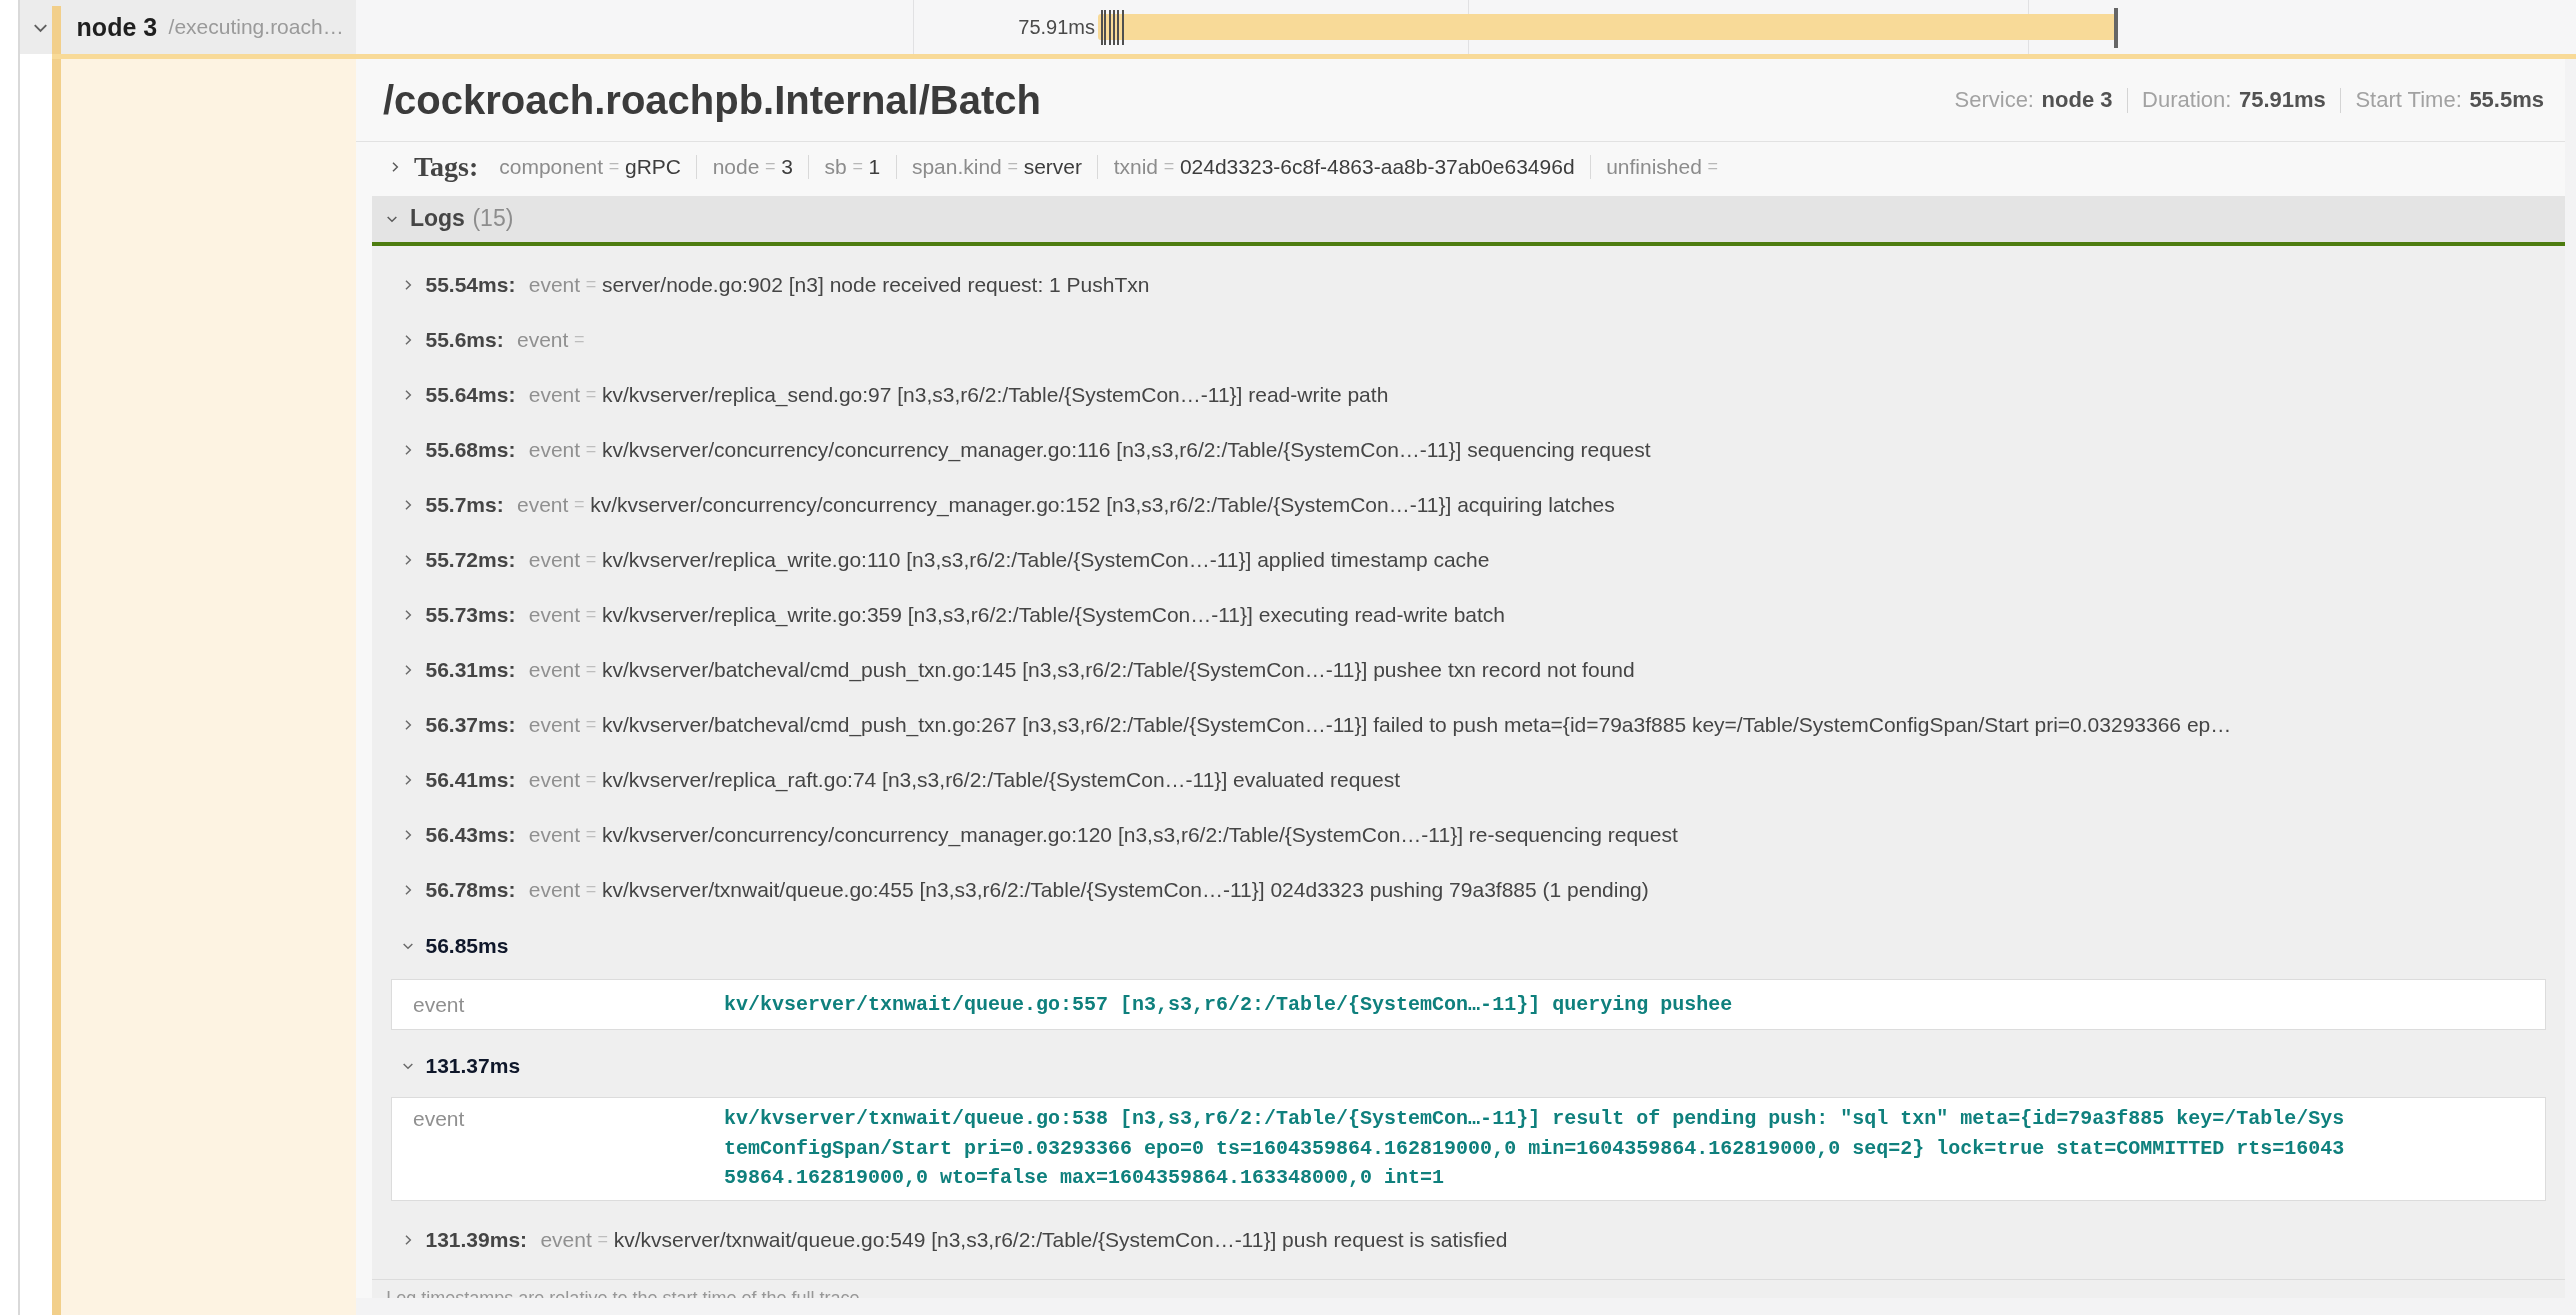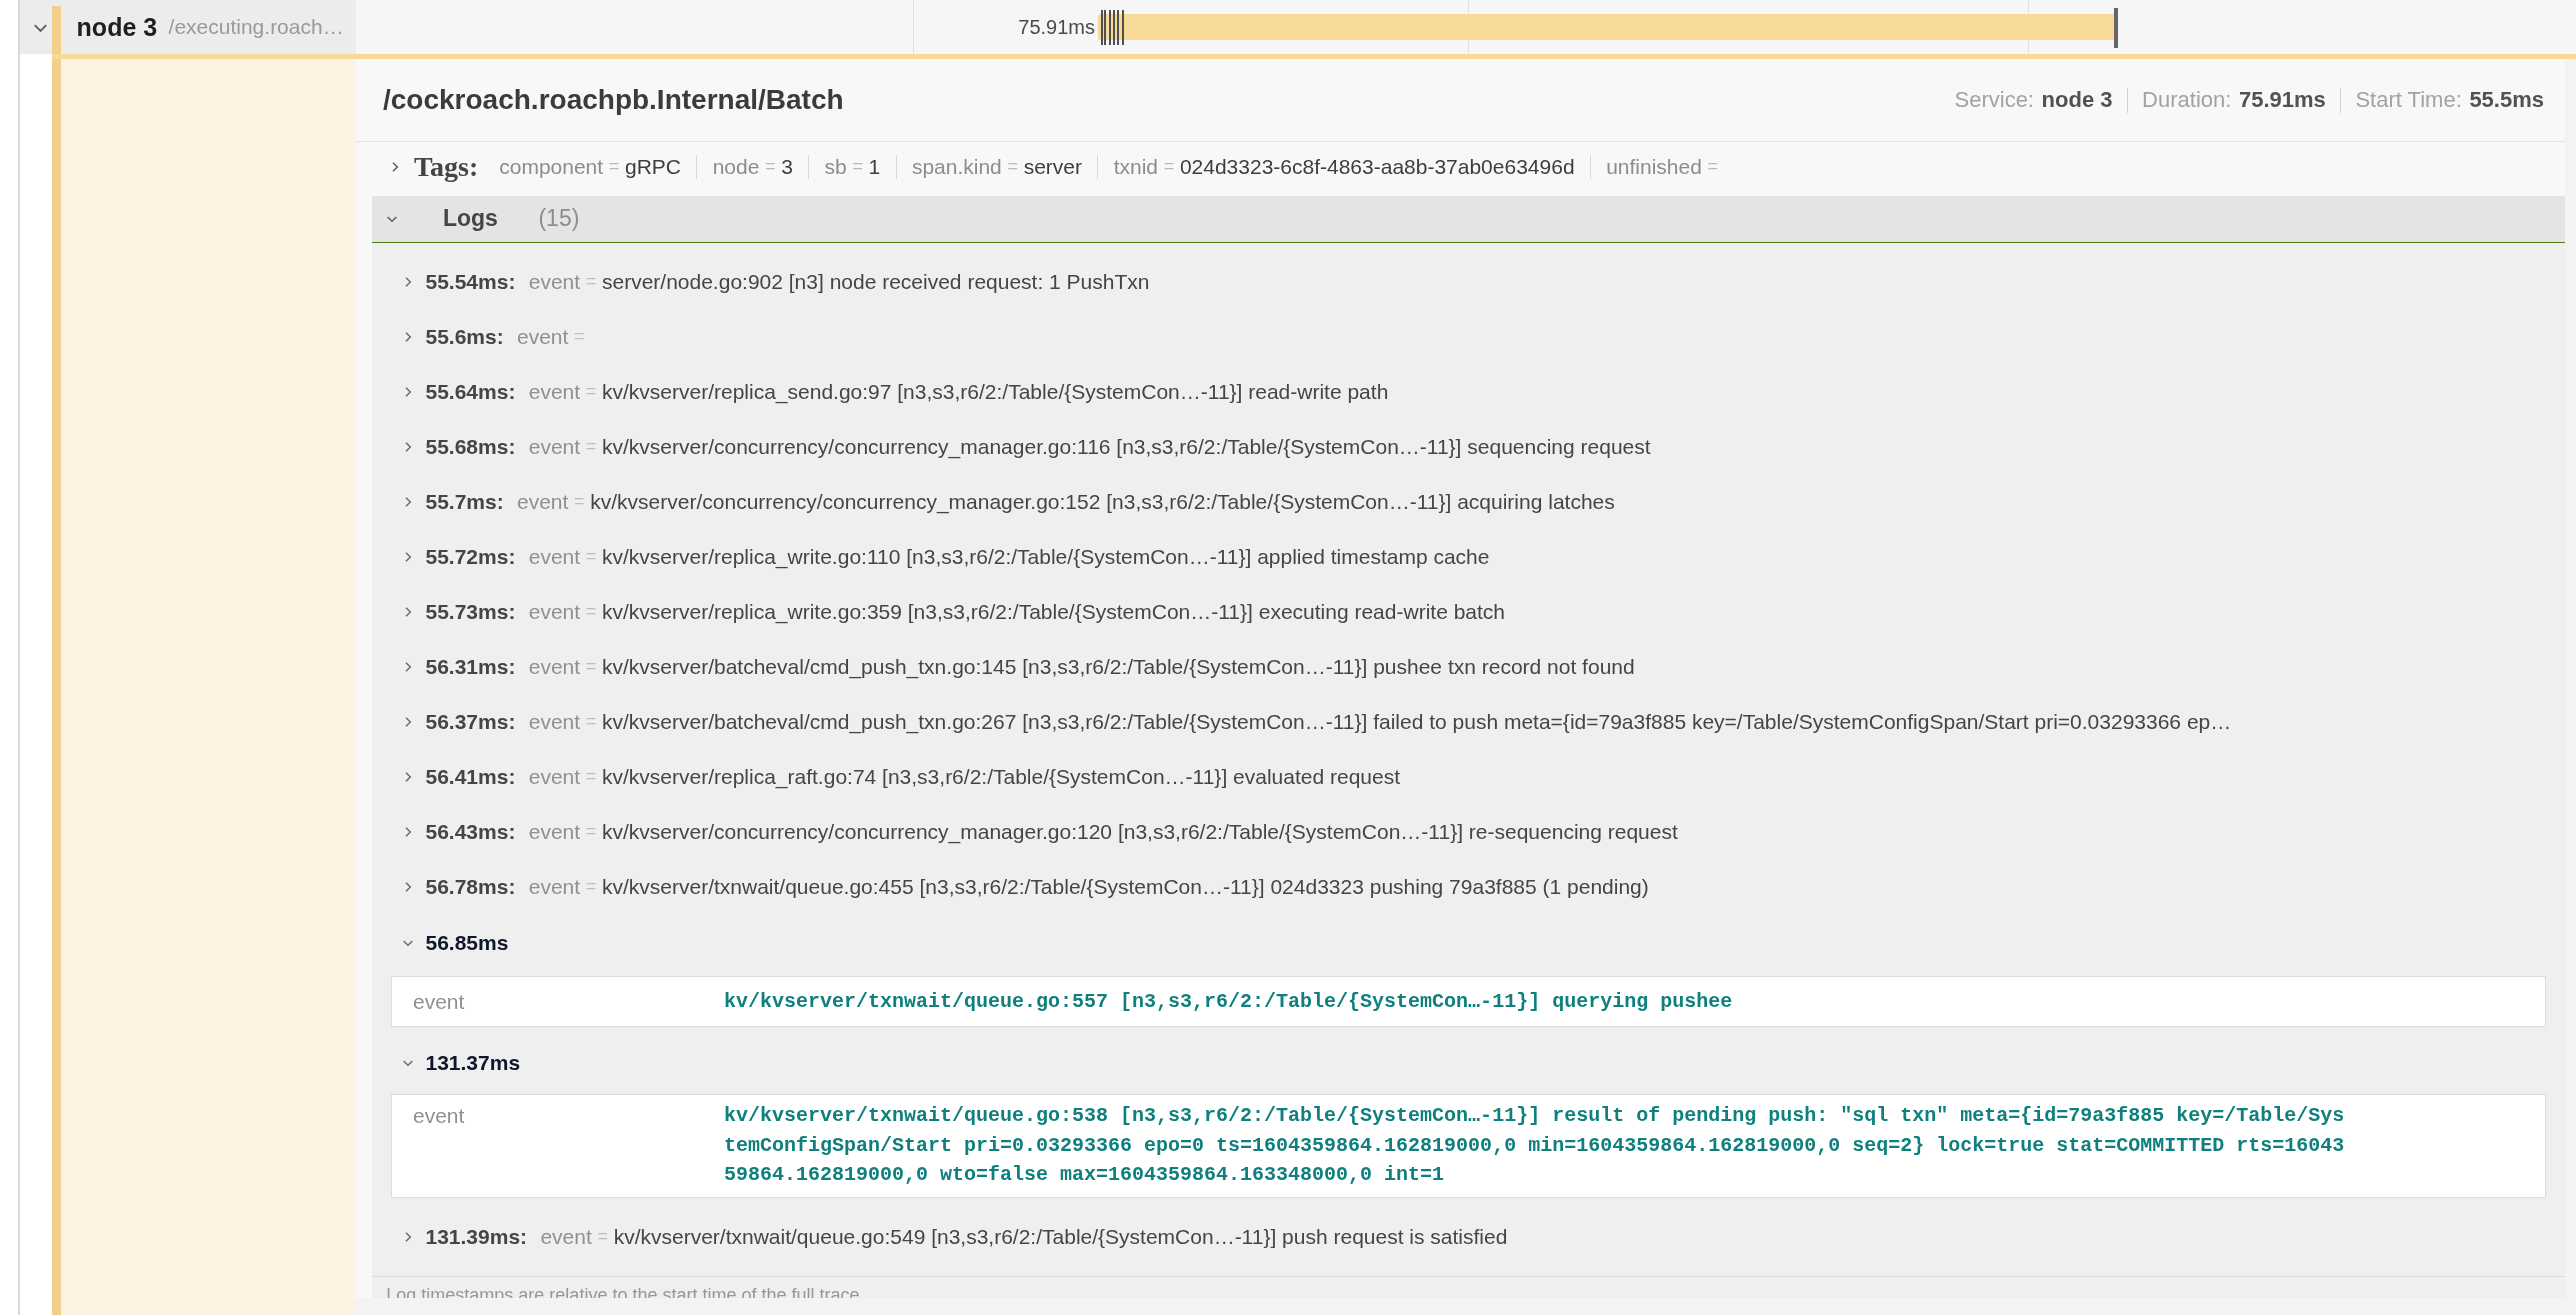--- a/index.html
+++ b/index.html
@@ -27,38 +27,38 @@
   .accent-strip{position:absolute;left:52px;top:5.7px;width:8.6px;height:1310px;background:#f2cf8a;}
   .detail-top-border{position:absolute;left:52px;top:54px;width:2524px;height:4.8px;background:#f8da98;}
   .cream-col{position:absolute;left:61px;top:59px;width:295px;height:1257px;background:#fdf3e2;}
   .panel-surround{position:absolute;left:356px;top:59px;width:2220px;height:1257px;background:#f3f3f4;}
 
   
   .detail-panel{position:absolute;left:356px;top:59px;width:2209px;height:1239px;background:#f8f8f8;
                 overflow:hidden;}
   .detail-header{height:82px;border-bottom:1px solid #e2e2e2;display:flex;align-items:center;
                  justify-content:space-between;padding:0 21px 0 27px;}
-  .detail-title{font-size:28px;font-weight:bold;color:#3b3b3b;white-space:nowrap;}
+  .detail-title{font-size:40px;font-weight:bold;color:#3b3b3b;white-space:nowrap;}
   .detail-meta{display:flex;align-items:center;font-size:22px;white-space:nowrap;}
   .meta-label{color:#a2a2a2;margin-right:7.6px;}
   .meta-value{color:#525252;font-weight:bold;}
   .meta-sep{width:1px;height:25px;background:#d4d4d4;margin:0 14.3px;}
 
   .tags-row{height:49px;display:flex;align-items:center;padding-left:30.5px;font-size:21px;}
   .tags-label{font-size:28px;font-weight:bold;color:#454545;margin-left:11.4px;font-family:Liberation Serif, serif;}
   .tags-list{display:flex;align-items:center;margin-left:5.7px;}
   .tag{display:flex;align-items:center;padding:0 15.3px;white-space:nowrap;}
   .tag + .tag{border-left:1px solid #d9d9d9;}
   .tag-key{color:#8c8c8c;}
   .tag-eq{color:#b8b8b8;font-size:18px;margin:0 5.7px;}
   .tag-val{color:#3d3d3d;}
 
   .logs{margin:4.8px 0 0 16px;width:2193px;background:#efefef;box-sizing:border-box;}
-  .logs-header{height:46px;background:#e4e4e4;border-bottom:1px solid #4d7c0f;display:flex;
-               align-items:center;padding-left:12.4px;gap:33px;}
+  .logs-header{height:46px;background:#e4e4e4;border-bottom:4px solid #4d7c0f;display:flex;
+               align-items:center;padding-left:12.4px;}
   .logs-title{font-size:23px;font-weight:bold;color:#454545;margin-left:9.5px;}
   .logs-count{font-size:23px;color:#8d8d8d;margin-left:7.6px;}
   .logs-body{padding-top:11.4px;}
   .log-row{height:55px;display:flex;align-items:center;padding:0 19px 0 28px;overflow:hidden;}
   .log-chevron{flex:0 0 auto;display:flex;}
   .log-time{font-size:21px;font-weight:bold;color:#454545;margin-left:9.5px;white-space:nowrap;}
   .log-key{font-size:21px;color:#909090;margin-left:13.3px;white-space:nowrap;}
   .log-eq{font-size:18px;color:#bdbdbd;margin:0 5.7px;white-space:nowrap;}
   .log-val{font-size:21px;color:#454545;flex:0 1 auto;overflow:hidden;text-overflow:ellipsis;white-space:nowrap;}
 

